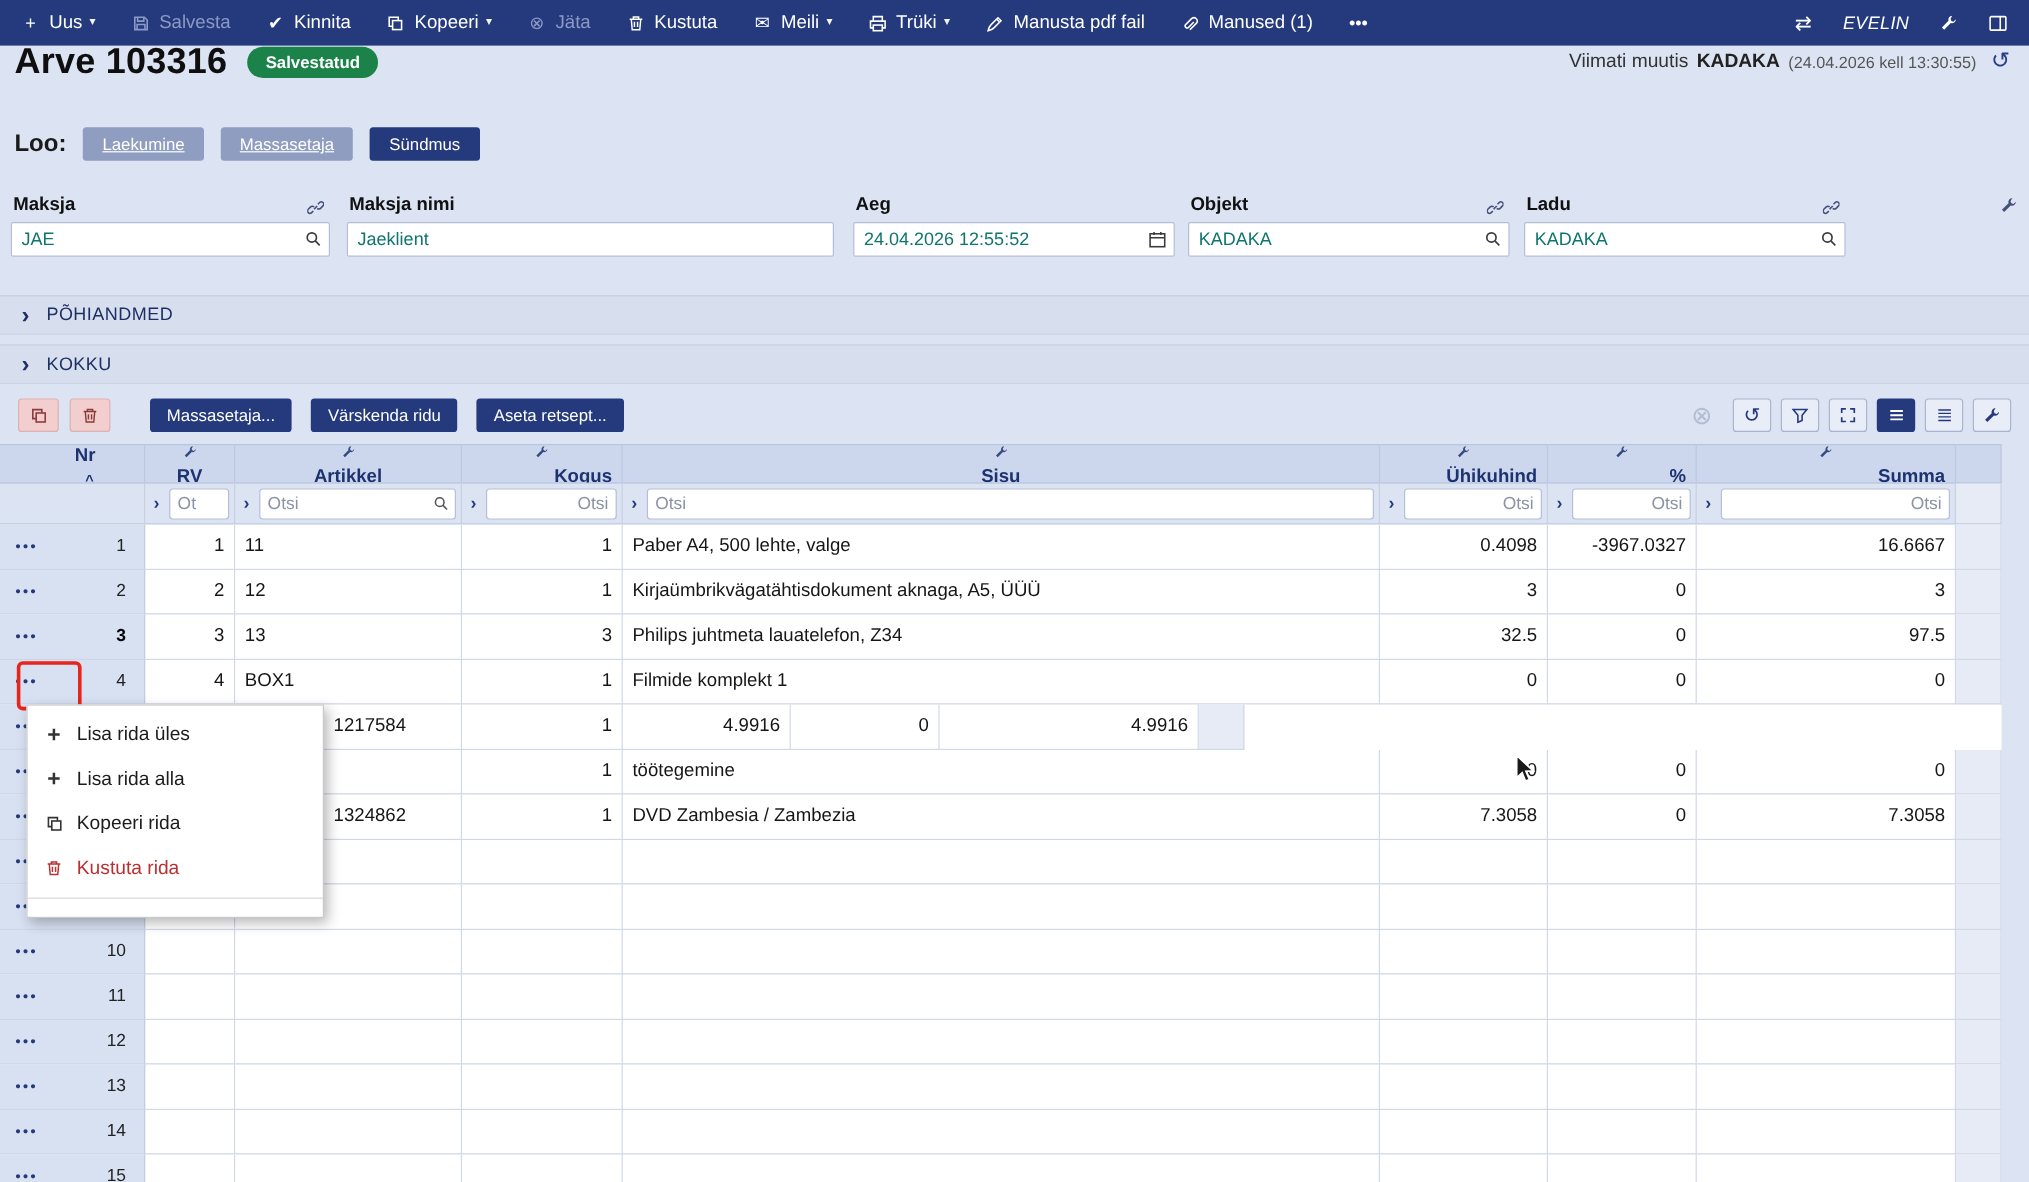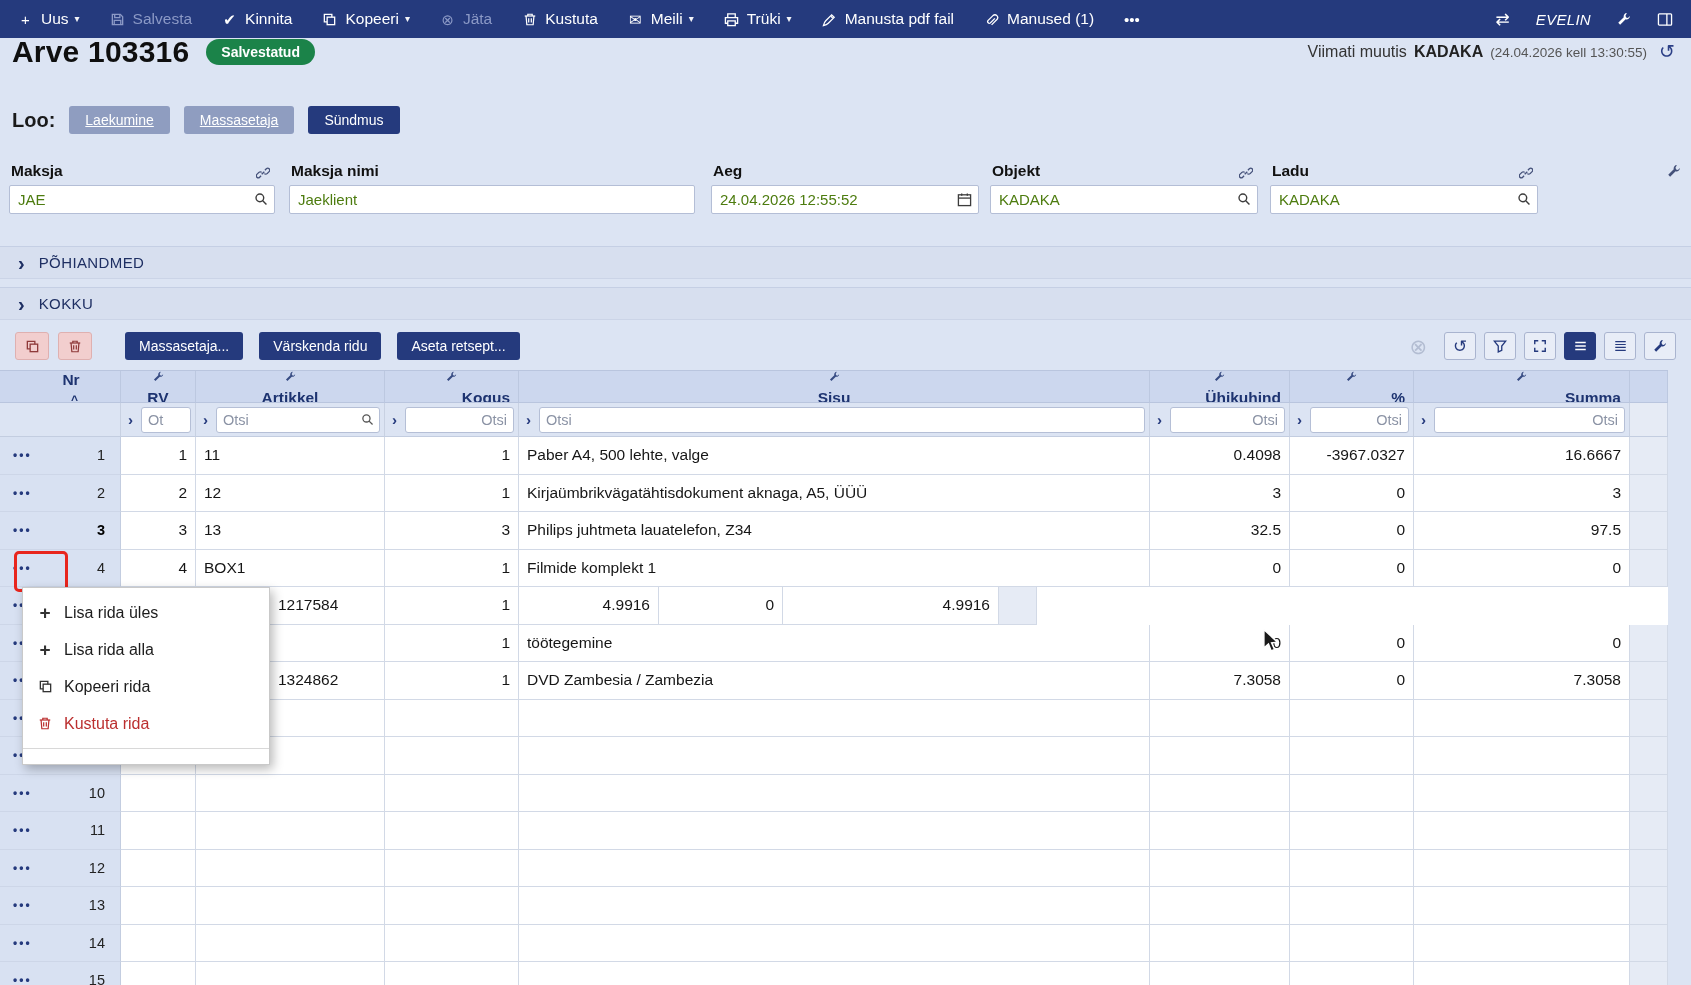--- a/index.html
+++ b/index.html
@@ -43,21 +43,21 @@
   .fields { position:absolute; top:158px; left:0; right:0; display:flex; padding:0 10px 0 9px; }
   .field { flex:none; }
   .f0 { width:266px; } .f1 { width:406px; margin-left:14px; } .f2 { width:268px; margin-left:16px; }
   .f3 { width:268px; margin-left:11px; } .f4 { width:268px; margin-left:12px; }
   .f-label-row { display:flex; align-items:flex-end; justify-content:space-between; height:27px;
                  padding:0 5px 5px 2px; }
   .f-label { font-weight:bold; font-size:15.5px; color:#111; }
   .l-ic { color:#44517a; cursor:pointer; }
   .f-input { position:relative; }
   .f-input input { width:100%; height:29px; border:1px solid #b4bed6; border-radius:2px; background:#fff;
-                   padding:0 28px 0 8px; font:15px "Liberation Sans",sans-serif; color:#4d7c0f; }
+                   padding:0 28px 0 8px; font:15px "Liberation Sans",sans-serif; color:#0f766e; }
   .f-input input.no-icon { padding-right:8px; }
   .in-ic { position:absolute; right:7px; top:7px; color:#3c3c3c; cursor:pointer; }
   .fields-wrench { margin-left:auto; margin-top:6px; color:#44517a; cursor:pointer; }
 
   
   .band { position:absolute; left:0; right:0; height:33px; display:flex; align-items:center; gap:14px;
           padding-left:18px; background:#d7dfef; border-top:1px solid #c5cfe4; border-bottom:1px solid #cbd4e7;
           cursor:pointer; }
   .band1 { top:246px; } .band2 { top:287px; }
   .band .chev { color:#1e2f63; font-size:20px; font-weight:bold; }

